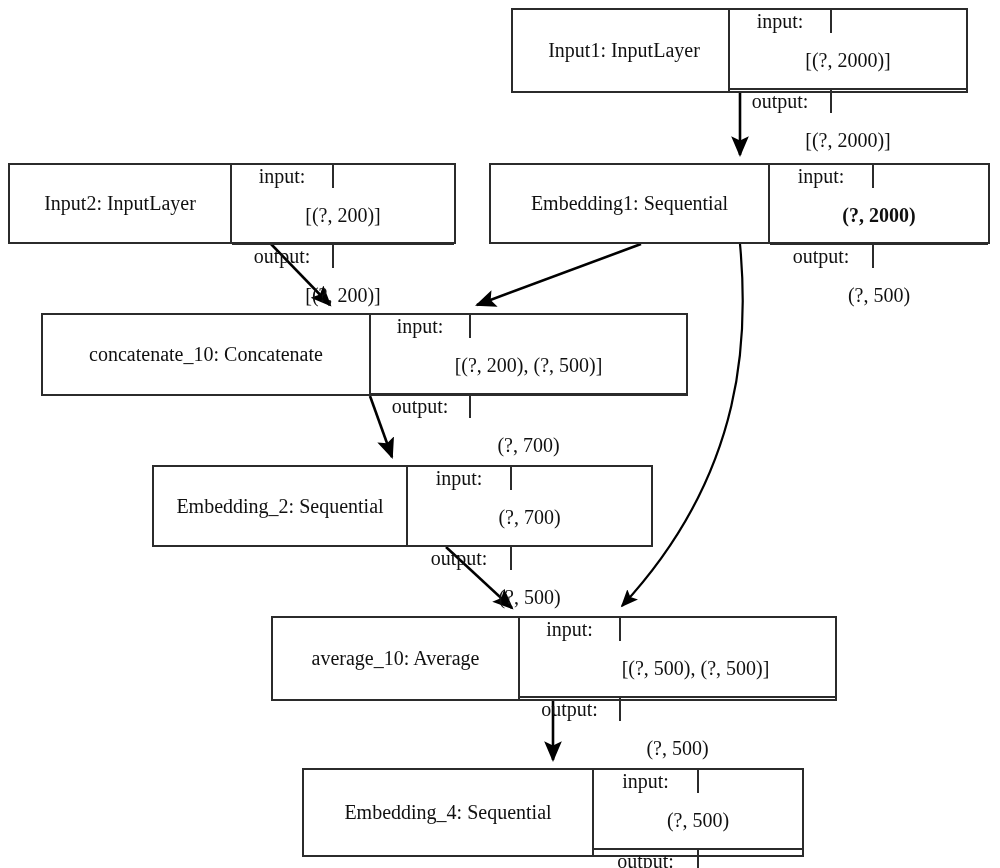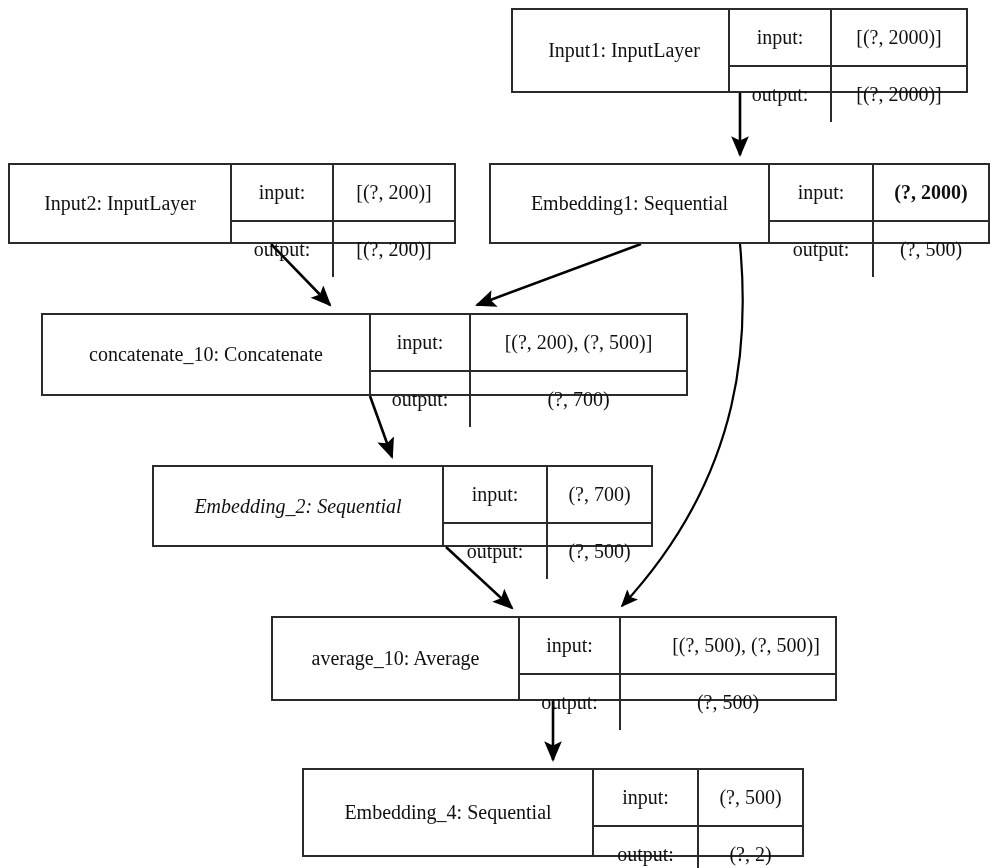--- a/index.html
+++ b/index.html
@@ -46,21 +46,21 @@
   }
   .node-fields {
     display: flex;
     flex-direction: column;
     box-sizing: border-box;
     border-left: 2px solid #2b2b2b;
     flex: 1 1 auto;
   }
   .field-row {
     display: flex;
-    flex-direction: row;
+    flex-direction: column;
     flex: 1 1 50%;
     box-sizing: border-box;
     align-items: stretch;
   }
   .field-row.first {
     border-bottom: 2px solid #2b2b2b;
   }
   .field-label {
     display: flex;
     align-items: center;
@@ -151,21 +151,21 @@
             <div class="field-label" style="width: 100px; border-right-color: rgb(43, 43, 43); color: rgb(16, 16, 16);">input:</div>
             <div class="field-value" style="color: rgb(16, 16, 16);">[(?, 200), (?, 500)]</div>
           </div>
           <div class="field-row ">
             <div class="field-label" style="width: 100px; border-right-color: rgb(43, 43, 43); color: rgb(16, 16, 16);">output:</div>
             <div class="field-value" style="color: rgb(16, 16, 16);">(?, 700)</div>
           </div>
         </div>
       </div>
       <div class="node" style="left: 152px; top: 465px; width: 501px; height: 82px; border-color: rgb(43, 43, 43); font-size: 20px;">
-        <div class="node-name" style="width: 288px; color: rgb(16, 16, 16); font-style: italic;">Embedding_2: Sequential</div>
+        <div class="node-name" style="width: 252px; color: rgb(16, 16, 16);">Embedding_2: Sequential</div>
         <div class="node-fields" style="border-left-color: rgb(43, 43, 43);">
           <div class="field-row first" style="border-bottom-color: rgb(43, 43, 43);">
             <div class="field-label" style="width: 104px; border-right-color: rgb(43, 43, 43); color: rgb(16, 16, 16);">input:</div>
             <div class="field-value" style="color: rgb(16, 16, 16);">(?, 700)</div>
           </div>
           <div class="field-row ">
             <div class="field-label" style="width: 104px; border-right-color: rgb(43, 43, 43); color: rgb(16, 16, 16);">output:</div>
             <div class="field-value" style="color: rgb(16, 16, 16);">(?, 500)</div>
           </div>
         </div>

